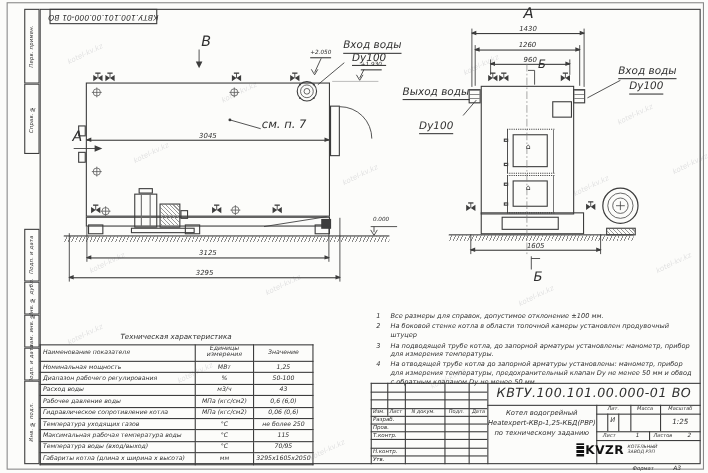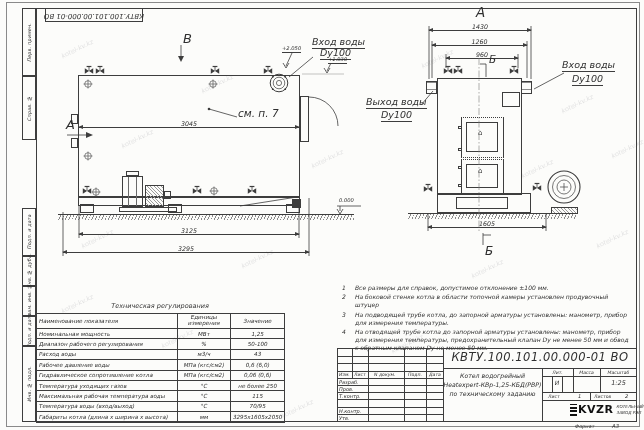--- a/index.html
+++ b/index.html
@@ -180,21 +180,21 @@
       </div>
     <div class="dim" style="left:428px;top:227px;width:118px">
       <i class="al"></i>
         <i class="ar"></i>
         <span class="dlbl">1605</span>
       </div>
 
     <div class="lbl" style="left:489px;top:54px;font-size:10.5px">Б</div>
     <div class="lbl" style="left:485px;top:245px;font-size:12px">Б</div>
 
-    <div class="lbl u" style="left:366px;top:97px;font-size:9.5px">Выход воды</div>
+    <div class="lbl u" style="left:366px;top:79px;font-size:9.5px">Выход воды</div>
     <div class="lbl u" style="left:381px;top:110px;font-size:9.5px">Dy100</div>
     <div class="lbl u" style="left:562px;top:60px;font-size:9.5px">Вход воды</div>
     <div class="lbl u" style="left:572px;top:74px;font-size:9.5px">Dy100</div>
   </div>
 
   <svg class="abs" style="left:0;top:0;pointer-events:none" width="644" height="430" viewBox="0 0 644 430">
     <defs>
       <g id="valve">
         <path d="M0,0 L-4.2,-2.8 L-4.2,2.8 Z M0,0 L4.2,-2.8 L4.2,2.8 Z" fill="#3d3d3d"></path>
         <line x1="0" y1="0" x2="0" y2="-4.5" stroke="#3d3d3d" stroke-width="0.8"></line>
@@ -303,21 +303,21 @@
     <div class="nrow">
       <span class="nnum">3</span>
       <span class="ntxt">На подводящей трубе котла, до запорной арматуры установлены: манометр, прибор для измерения температуры.</span>
       </div>
     <div class="nrow">
       <span class="nnum">4</span>
       <span class="ntxt">На отводящей трубе котла до запорной арматуры установлены: манометр, прибор для измерения температуры, предохранительный клапан Dy не менее 50 мм и обвод с обратным клапаном Dy не менее 50 мм.</span>
       </div>
   </div>
 
-  <div class="lbl" style="left:60px;top:303px;width:200px;text-align:center;font-size:6.5px">Техническая регулирования</div>
+  <div class="lbl" style="left:60px;top:303px;width:200px;text-align:center;font-size:6.5px">Техническая характеристика</div>
   <table class="tech">
     <colgroup>
         <col style="width:141px">
         <col style="width:53px">
         <col style="width:53px">
       </colgroup>
     <tbody>
         <tr style="height:15px">
       <th style="text-align:left">Наименование показателя</th>
       <th style="text-align:center;white-space:normal;line-height:1.05">Единицы измерения</th>
@@ -421,21 +421,21 @@
     <div class="lbl" style="left:573px;top:369.5px;width:27px;text-align:center;font-size:4.6px">Масса</div>
     <div class="lbl" style="left:600px;top:369.5px;width:37px;text-align:center;font-size:4.6px">Масштаб</div>
     <div class="lbl" style="left:552px;top:380px;width:10px;text-align:center;font-size:6px">И</div>
     <div class="lbl" style="left:600px;top:380px;width:37px;text-align:center;font-size:6.5px">1:25</div>
 
     <div class="tb-lbl" style="left:548px;top:393.5px;font-size:4.6px">Лист</div>
     <div class="tb-lbl" style="left:578px;top:393px;font-size:5.2px">1</div>
     <div class="tb-lbl" style="left:594px;top:393.5px;font-size:4.6px">Листов</div>
     <div class="tb-lbl" style="left:625px;top:393px;font-size:5.2px">2</div>
 
-    <div class="abs" style="left:570px;top:403px;display:flex;align-items:center">
+    <div class="abs" style="left:524px;top:403px;display:flex;align-items:flex-start">
       <div style="width:7px;height:12px;background:repeating-linear-gradient(0deg,#111 0,#111 2px,transparent 2px,transparent 3.6px)"></div>
       <span style="font-style:normal;font-weight:800;font-size:11px;color:#111;letter-spacing:0.5px;margin-left:1px">KVZR</span>
       <div style="margin-left:3px;font-size:4.2px;line-height:1.25;color:#333">
         <div>КОТЕЛЬНЫЙ</div>
         <div>ЗАВОД РЭП</div>
       </div>
     </div>
   </div>
 
   <div class="tb-lbl" style="left:575px;top:423.5px;font-size:4.8px">Формат</div>

